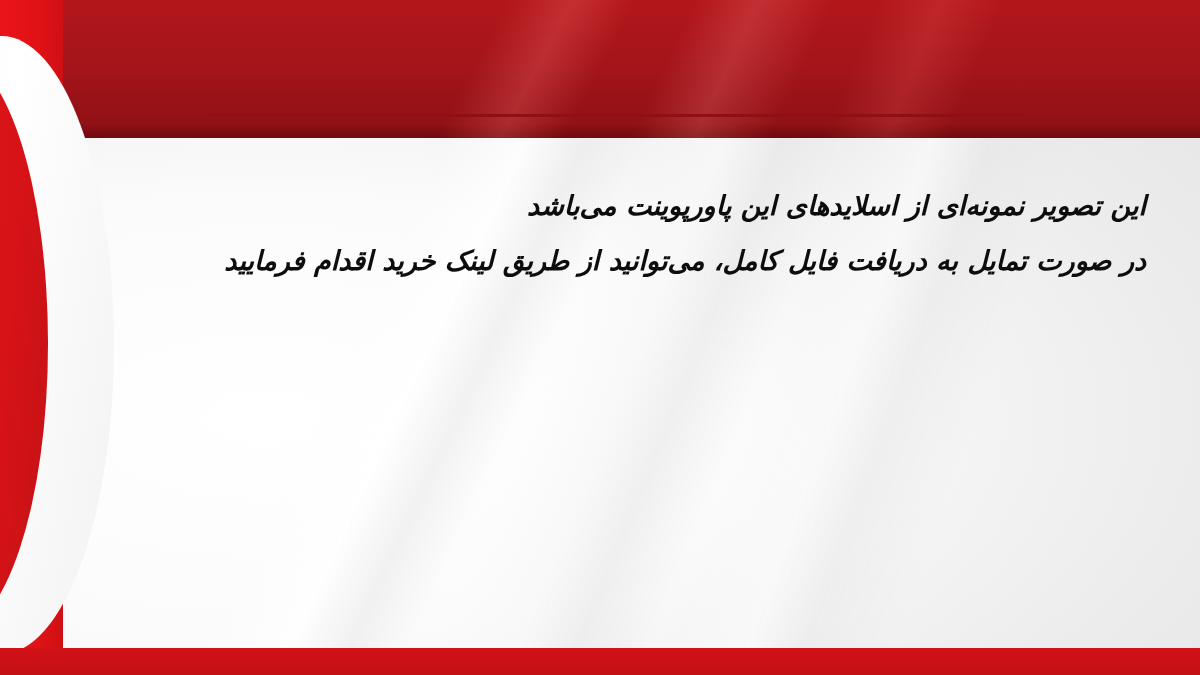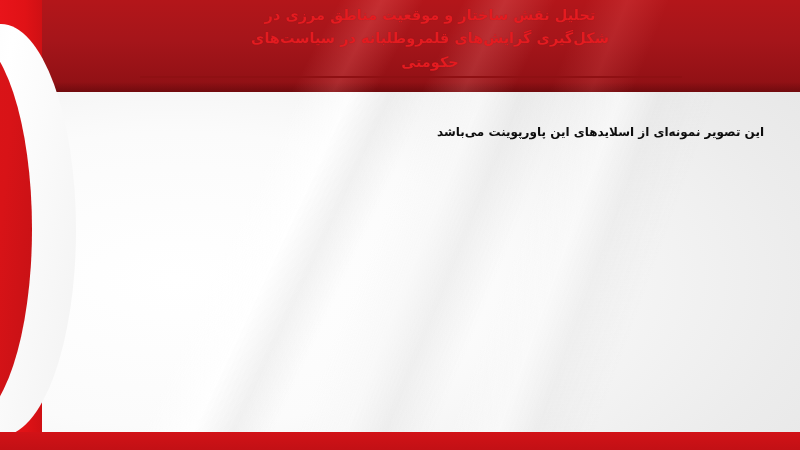--- a/index.html
+++ b/index.html
@@ -162,47 +162,44 @@
     position: absolute;
     right: 36px;
     top: 120px;
     width: 640px;
     direction: rtl;
     text-align: right;
   }
   .body-line {
     color: #0d0d0d;
     font-family: "DejaVu Sans", sans-serif;
-    font-size: 12px;
+    font-size: 18px;
     font-weight: 600;
     line-height: 2.05;
     white-space: nowrap;
+    font-style: italic;
   }
 </style>
 </head>
 <body>
 
 <div id="slide">
 
   <div class="bg-base"></div>
   <div class="bg-streaks"></div>
 
   <div class="header-band"></div>
   <div class="header-gloss"></div>
 
   <div class="left-bar"></div>
   <div class="left-ellipse"></div>
   <div class="left-disk"></div>
 
   <div class="footer-band"></div>
 
-  <div class="title-wrap">
-    <div class="title-text">تحلیل نقش ساختار و موقعیت مناطق مرزی در</div>
-    <div class="title-text">شکل‌گیری گرایش‌های قلمروطلبانه در سیاست‌های</div>
-    <div class="title-text">حکومتی</div>
-  </div>
   <div class="title-rule"></div>
 
   <div class="body-wrap">
     <div class="body-line">این تصویر نمونه‌ای از اسلایدهای این پاورپوینت می‌باشد</div>
+    <div class="body-line">در صورت تمایل به دریافت فایل کامل، می‌توانید از طریق لینک خرید اقدام فرمایید</div>
   </div>
 
 </div>
 
 </body></html>

